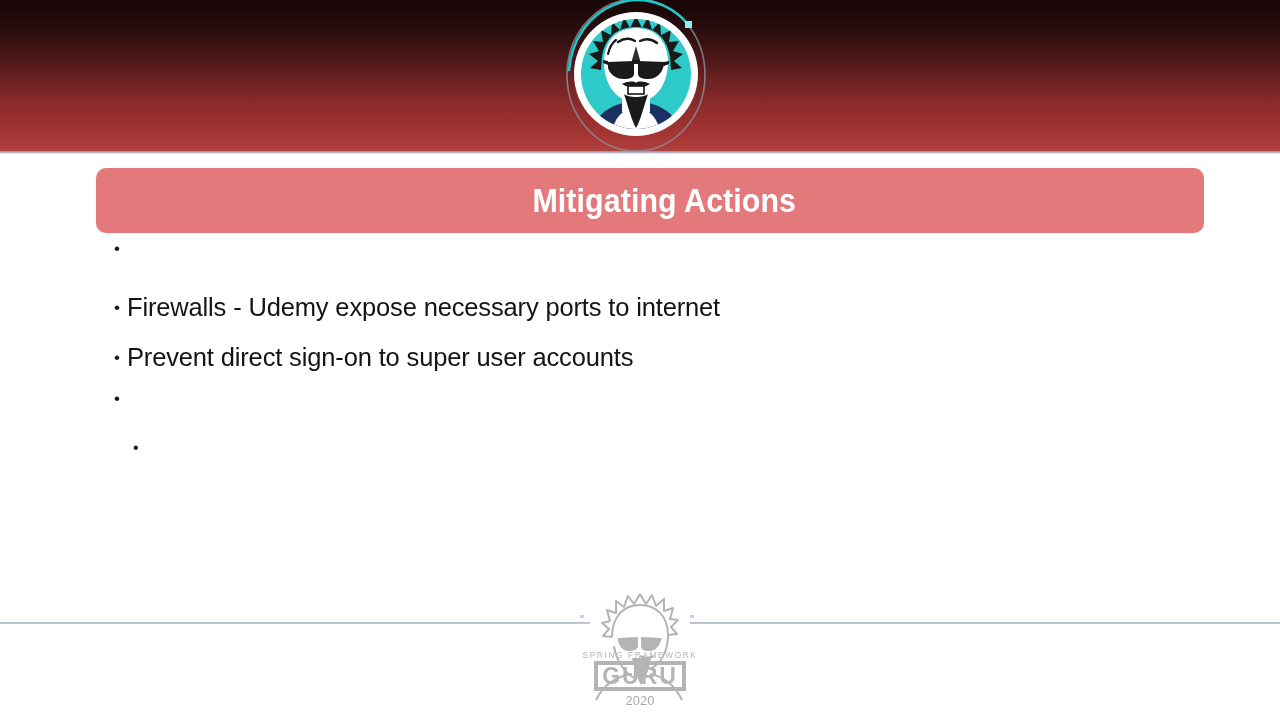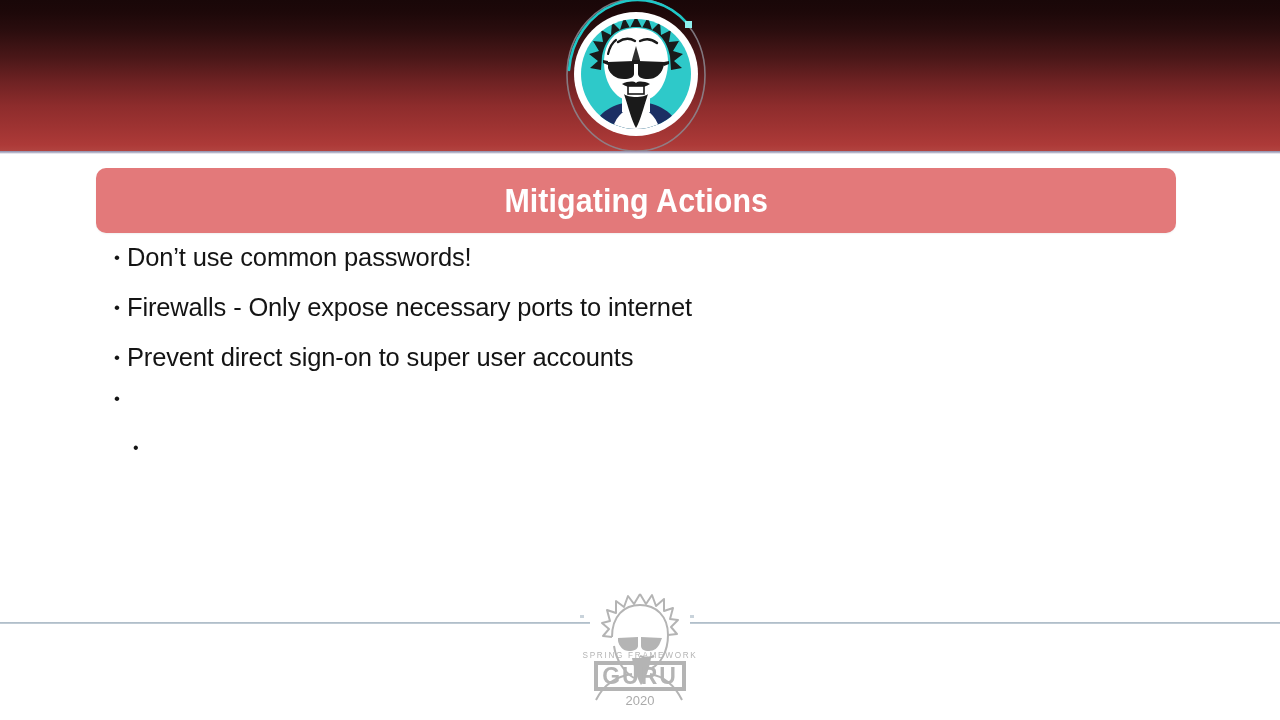--- a/index.html
+++ b/index.html
@@ -60,20 +60,21 @@
     left: 96px;
     top: 168px;
     width: 1080px;
     height: 65px;
     background: #e3797a;
     border-radius: 10px;
     display: flex;
     align-items: center;
     justify-content: center;
     box-shadow: 0 1px 2px rgba(0,0,0,0.06);
+    padding-left: 28px;
   }
   .title-text {
     color: #ffffff;
     font-family: "Liberation Sans Narrow", "Liberation Sans", "DejaVu Sans", sans-serif;
     font-size: 33px;
     font-weight: bold;
     letter-spacing: 0.1px;
     transform: scaleX(0.92);
     transform-origin: center;
     white-space: nowrap;
@@ -239,26 +240,25 @@
 <div class="header-underline"></div>
 
 <div class="title-banner">
   <div class="title-text">Mitigating Actions</div>
 </div>
 
 <div class="bullet-list">
 
   <div class="bullet-row level-1">
     <span class="bullet-mark">•</span>
-    <span class="bullet-text">Don’t use common passwords!</span>
   </div>
 
   <div class="bullet-row level-1">
     <span class="bullet-mark">•</span>
-    <span class="bullet-text">Firewalls - Only expose necessary ports to internet</span>
+    <span class="bullet-text">Firewalls - Udemy expose necessary ports to internet</span>
   </div>
 
   <div class="bullet-row level-1">
     <span class="bullet-mark">•</span>
     <span class="bullet-text">Prevent direct sign-on to super user accounts</span>
   </div>
 
   <div class="bullet-row level-1">
     <span class="bullet-mark">•</span>
   </div>

